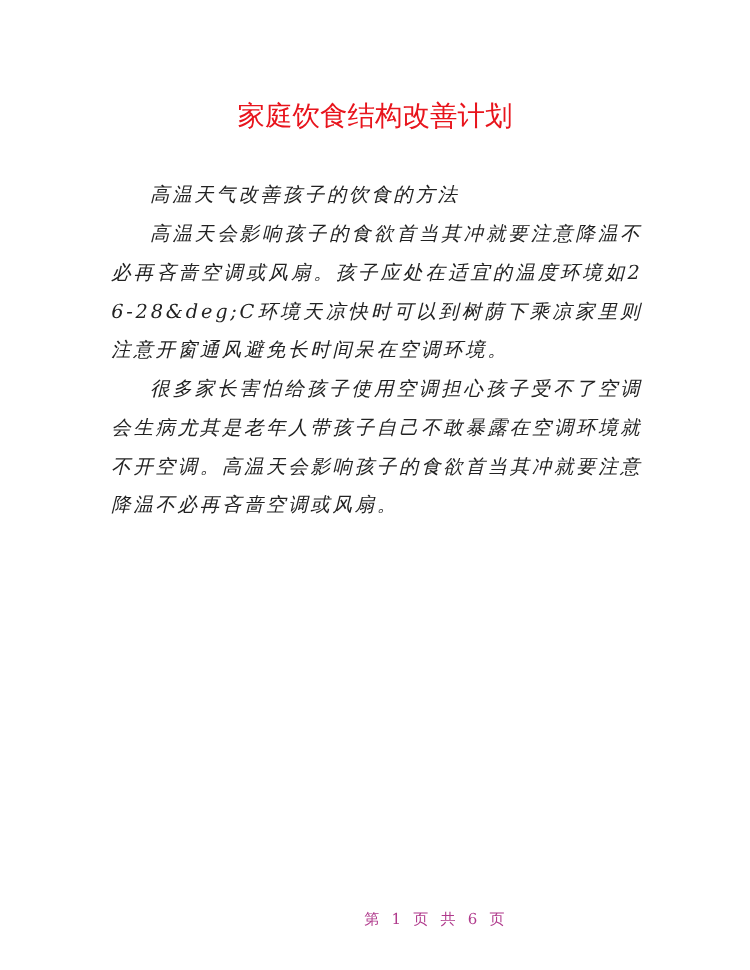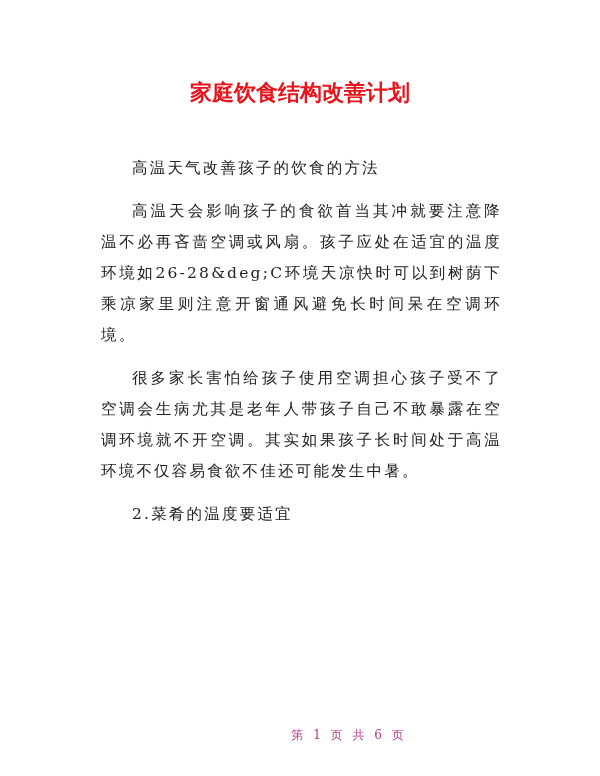--- a/index.html
+++ b/index.html
@@ -1,26 +1,25 @@
 <!DOCTYPE html>
 <html><head>
 <meta charset="utf-8">
 <style>
   html, body { margin: 0; padding: 0; background: #ffffff; }
   body { width: 600px; height: 776px; position: relative; overflow: hidden; font-family: "DejaVu Serif", "Liberation Serif", serif; color: #222; }
-  .title { position: absolute; top: 78px; left: 0; width: 600px; text-align: center; font-family: "DejaVu Sans", "Liberation Sans", sans-serif; font-weight: bold; font-size: 22px; color: #e8141c; letter-spacing: 0px; }
+  .title { position: absolute; top: 78px; left: 0; width: 600px; text-align: center; font-family: "DejaVu Sans", "Liberation Sans", sans-serif; font-weight: normal; font-size: 22px; color: #e8141c; letter-spacing: 0px; }
   .body { position: absolute; top: 141px; left: 89px; width: 425px; font-size: 15.5px; line-height: 31px; letter-spacing: 2.2px; }
-  .p { margin: 12px; text-indent: 31px; text-align: justify; word-break: break-all; }
+  .p { margin: 0; text-indent: 31px; text-align: justify; word-break: break-all; font-style: italic; }
   .footer { position: absolute; top: 727px; left: 0; width: 600px; text-align: center; font-size: 12px; color: #b03a8c; word-spacing: 4px; letter-spacing: 1px; margin-left: 48px; }
 </style>
 </head>
 <body>
 
 <div class="title">家庭饮食结构改善计划</div>
 
 <div class="body">
   <p class="p">高温天气改善孩子的饮食的方法</p>
   <p class="p">高温天会影响孩子的食欲首当其冲就要注意降温不必再吝啬空调或风扇。孩子应处在适宜的温度环境如26-28&amp;deg;C环境天凉快时可以到树荫下乘凉家里则注意开窗通风避免长时间呆在空调环境。</p>
-  <p class="p">很多家长害怕给孩子使用空调担心孩子受不了空调会生病尤其是老年人带孩子自己不敢暴露在空调环境就不开空调。其实如果孩子长时间处于高温环境不仅容易食欲不佳还可能发生中暑。</p>
-  <p class="p">2.菜肴的温度要适宜</p>
+  <p class="p">很多家长害怕给孩子使用空调担心孩子受不了空调会生病尤其是老年人带孩子自己不敢暴露在空调环境就不开空调。高温天会影响孩子的食欲首当其冲就要注意降温不必再吝啬空调或风扇。</p>
 </div>
 
 <div class="footer">第 1 页 共 6 页</div>
 
 </body></html>

